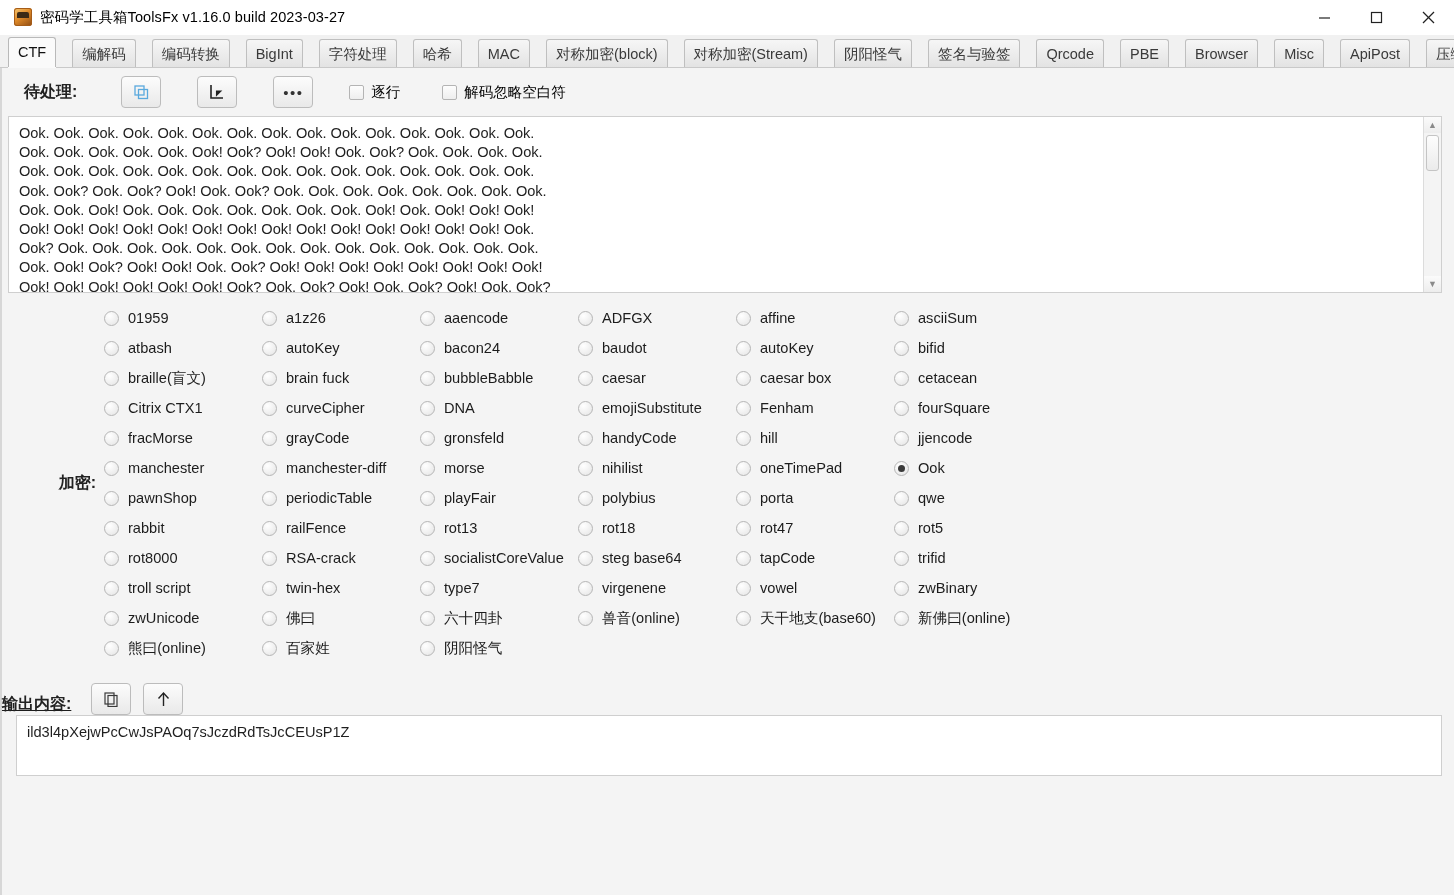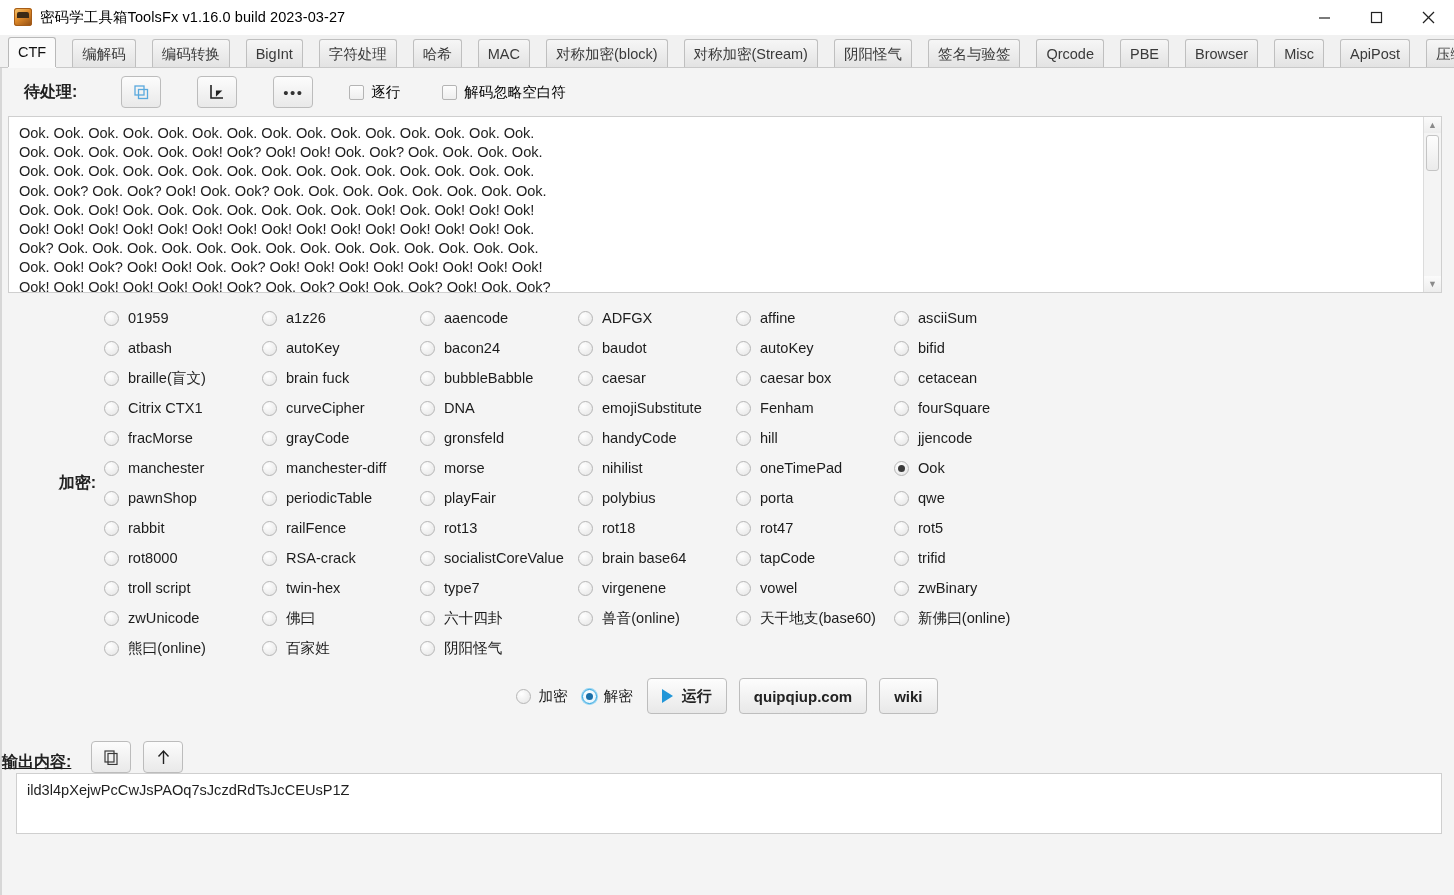--- a/index.html
+++ b/index.html
@@ -618,21 +618,21 @@
         <div class="radio-item">
           <span class="radio-dot"></span>
           <span>RSA-crack</span>
         </div>
         <div class="radio-item">
           <span class="radio-dot"></span>
           <span>socialistCoreValue</span>
         </div>
         <div class="radio-item">
           <span class="radio-dot"></span>
-          <span>brain base64</span>
+          <span>steg base64</span>
         </div>
         <div class="radio-item">
           <span class="radio-dot"></span>
           <span>tapCode</span>
         </div>
         <div class="radio-item">
           <span class="radio-dot"></span>
           <span>trifid</span>
         </div>
         <div class="radio-item">
@@ -691,40 +691,20 @@
           <span class="radio-dot"></span>
           <span>百家姓</span>
         </div>
         <div class="radio-item">
           <span class="radio-dot"></span>
           <span>阴阳怪气</span>
         </div>
       </div>
   </div>
 
-  <div class="action-row">
-    <div class="mode-radio">
-      <span class="radio-dot"></span>
-      <span>加密</span>
-    </div>
-    <div class="mode-radio sel">
-      <span class="radio-dot"></span>
-      <span>解密</span>
-    </div>
-    <div class="btn">
-      <span class="play"></span>
-      <span>运行</span>
-    </div>
-    <div class="btn">
-      <span>quipqiup.com</span>
-    </div>
-    <div class="btn">
-      <span>wiki</span>
-    </div>
-  </div>
 
   <div class="out-row">
     <div class="side-label">输出内容:</div>
     <div class="tool-btn">
       <span>
         <svg width="15" height="15" viewBox="0 0 15 15">
           <rect x="1" y="1" width="9" height="11" fill="none" stroke="#3a3a3a" stroke-width="1.2"></rect>
           <rect x="4" y="3.5" width="9" height="11" fill="none" stroke="#3a3a3a" stroke-width="1.2"></rect>
         </svg>
       </span>

